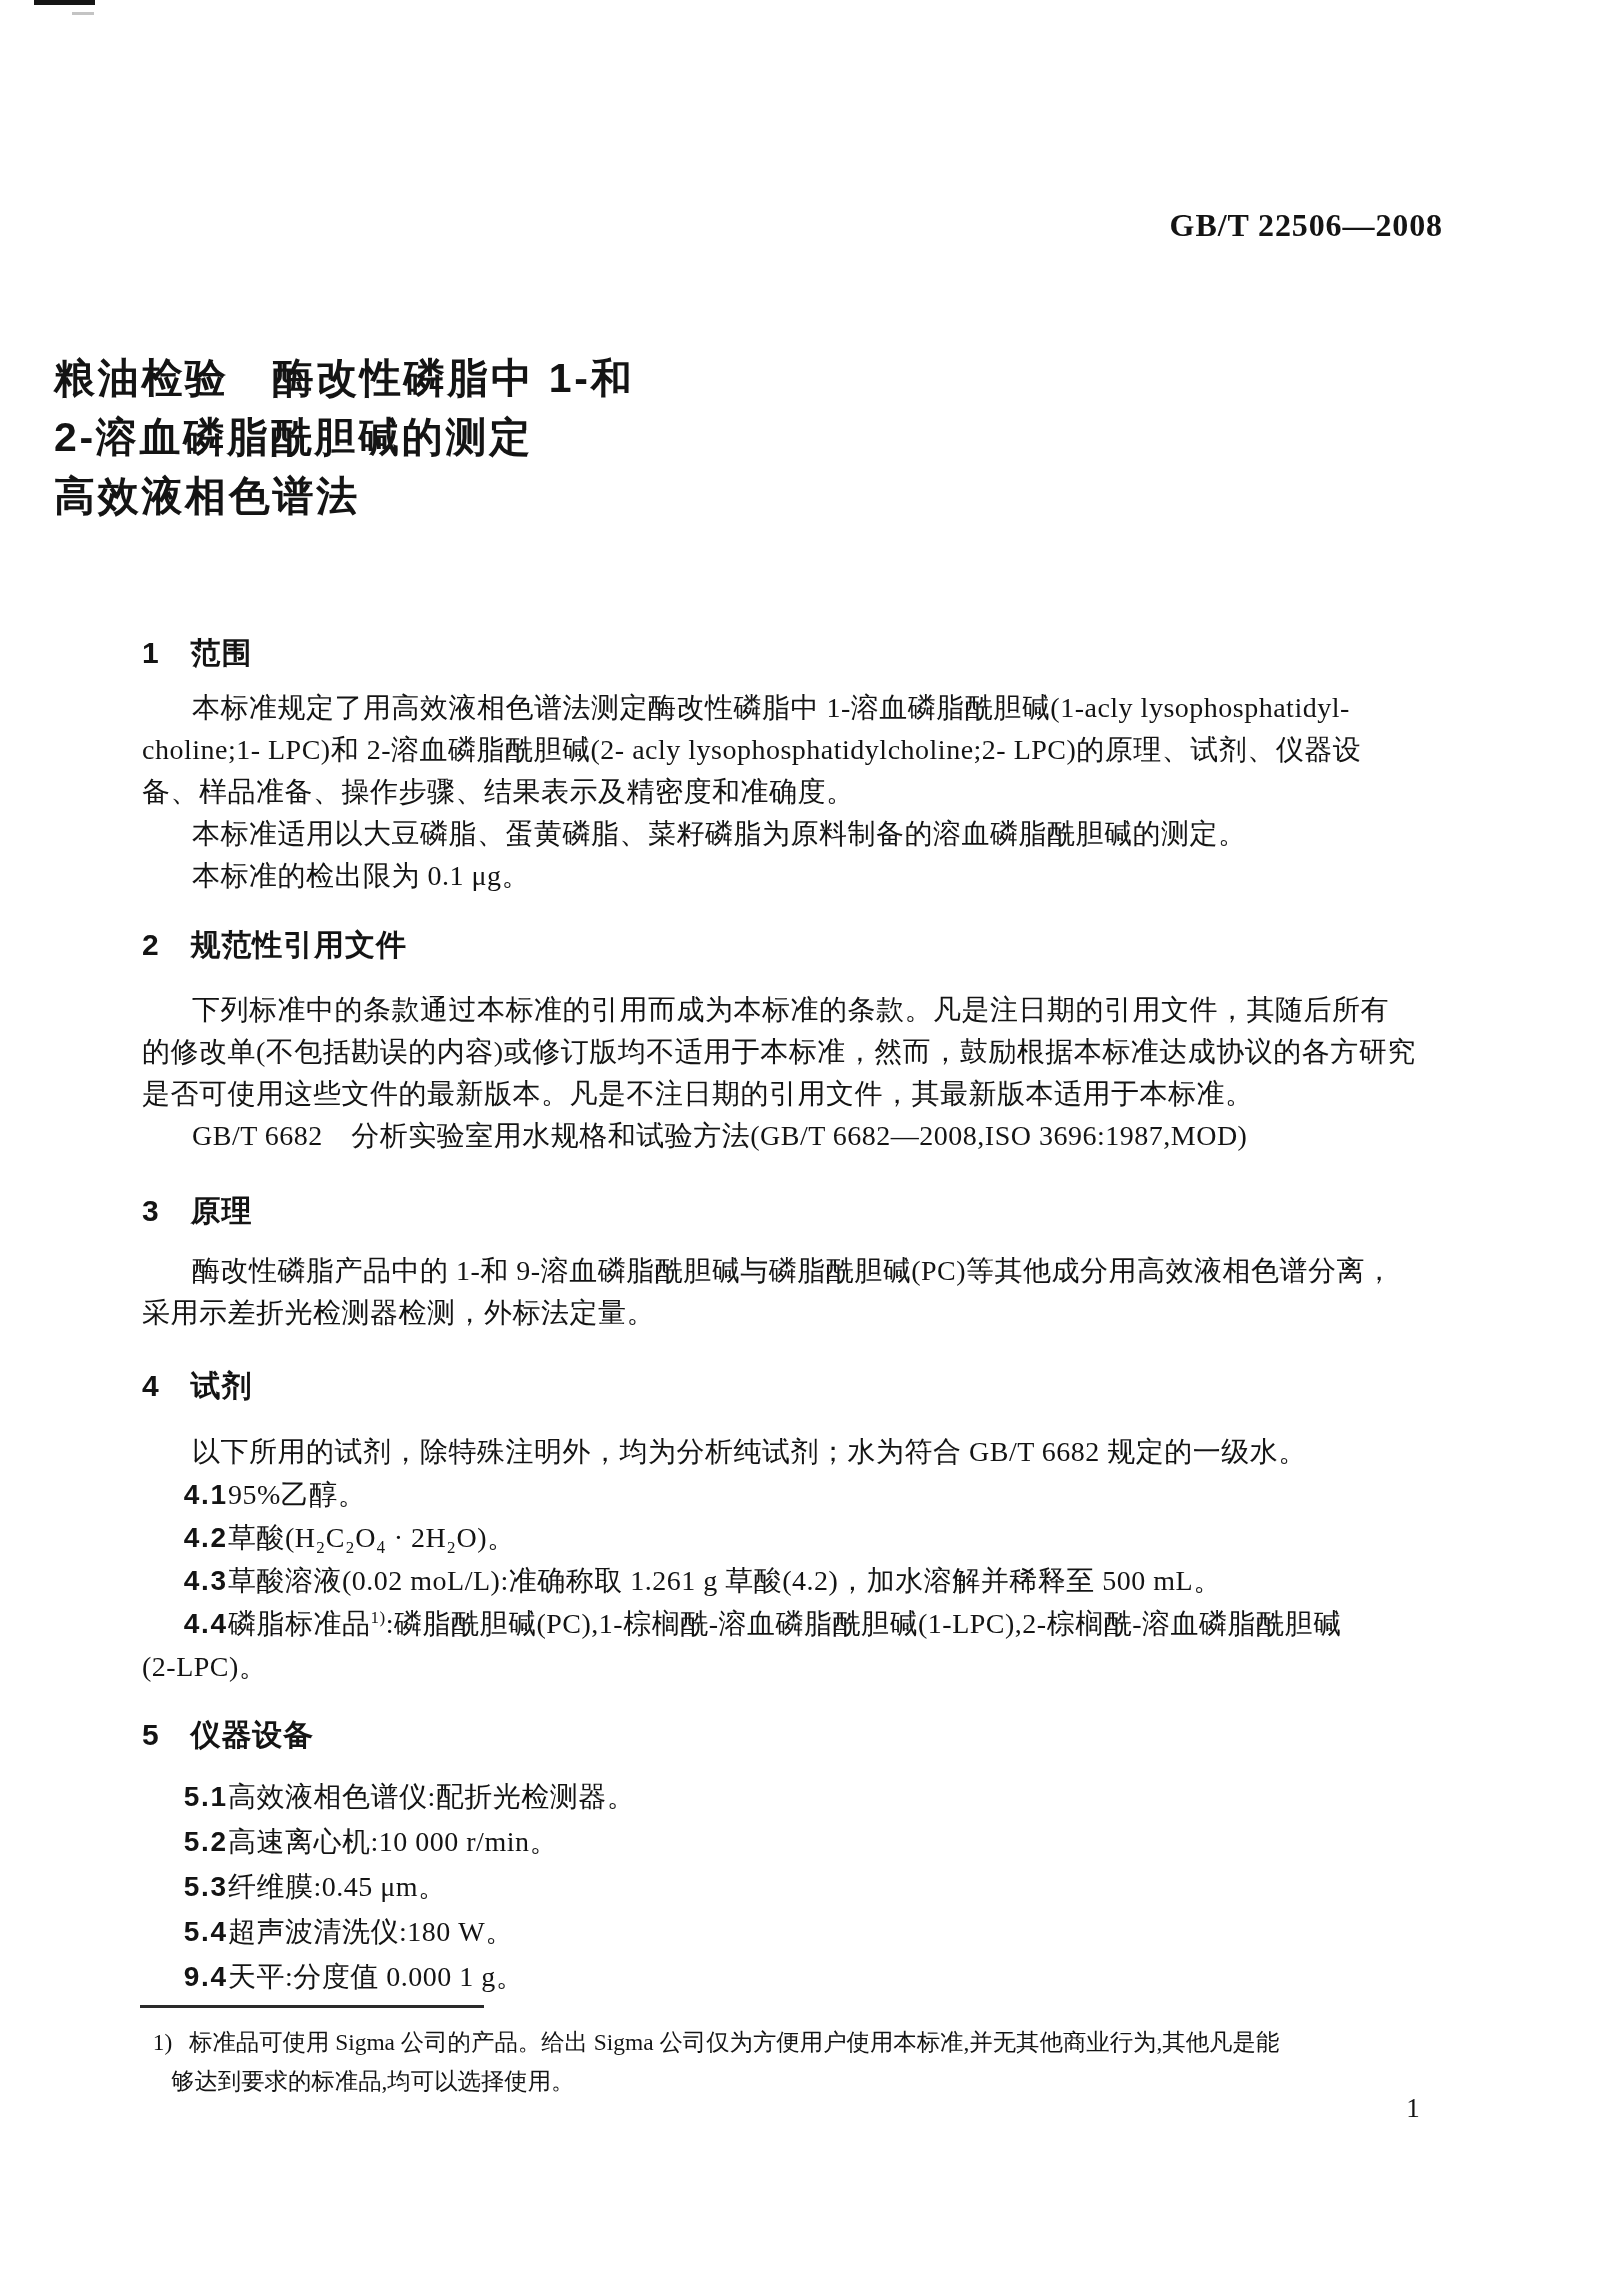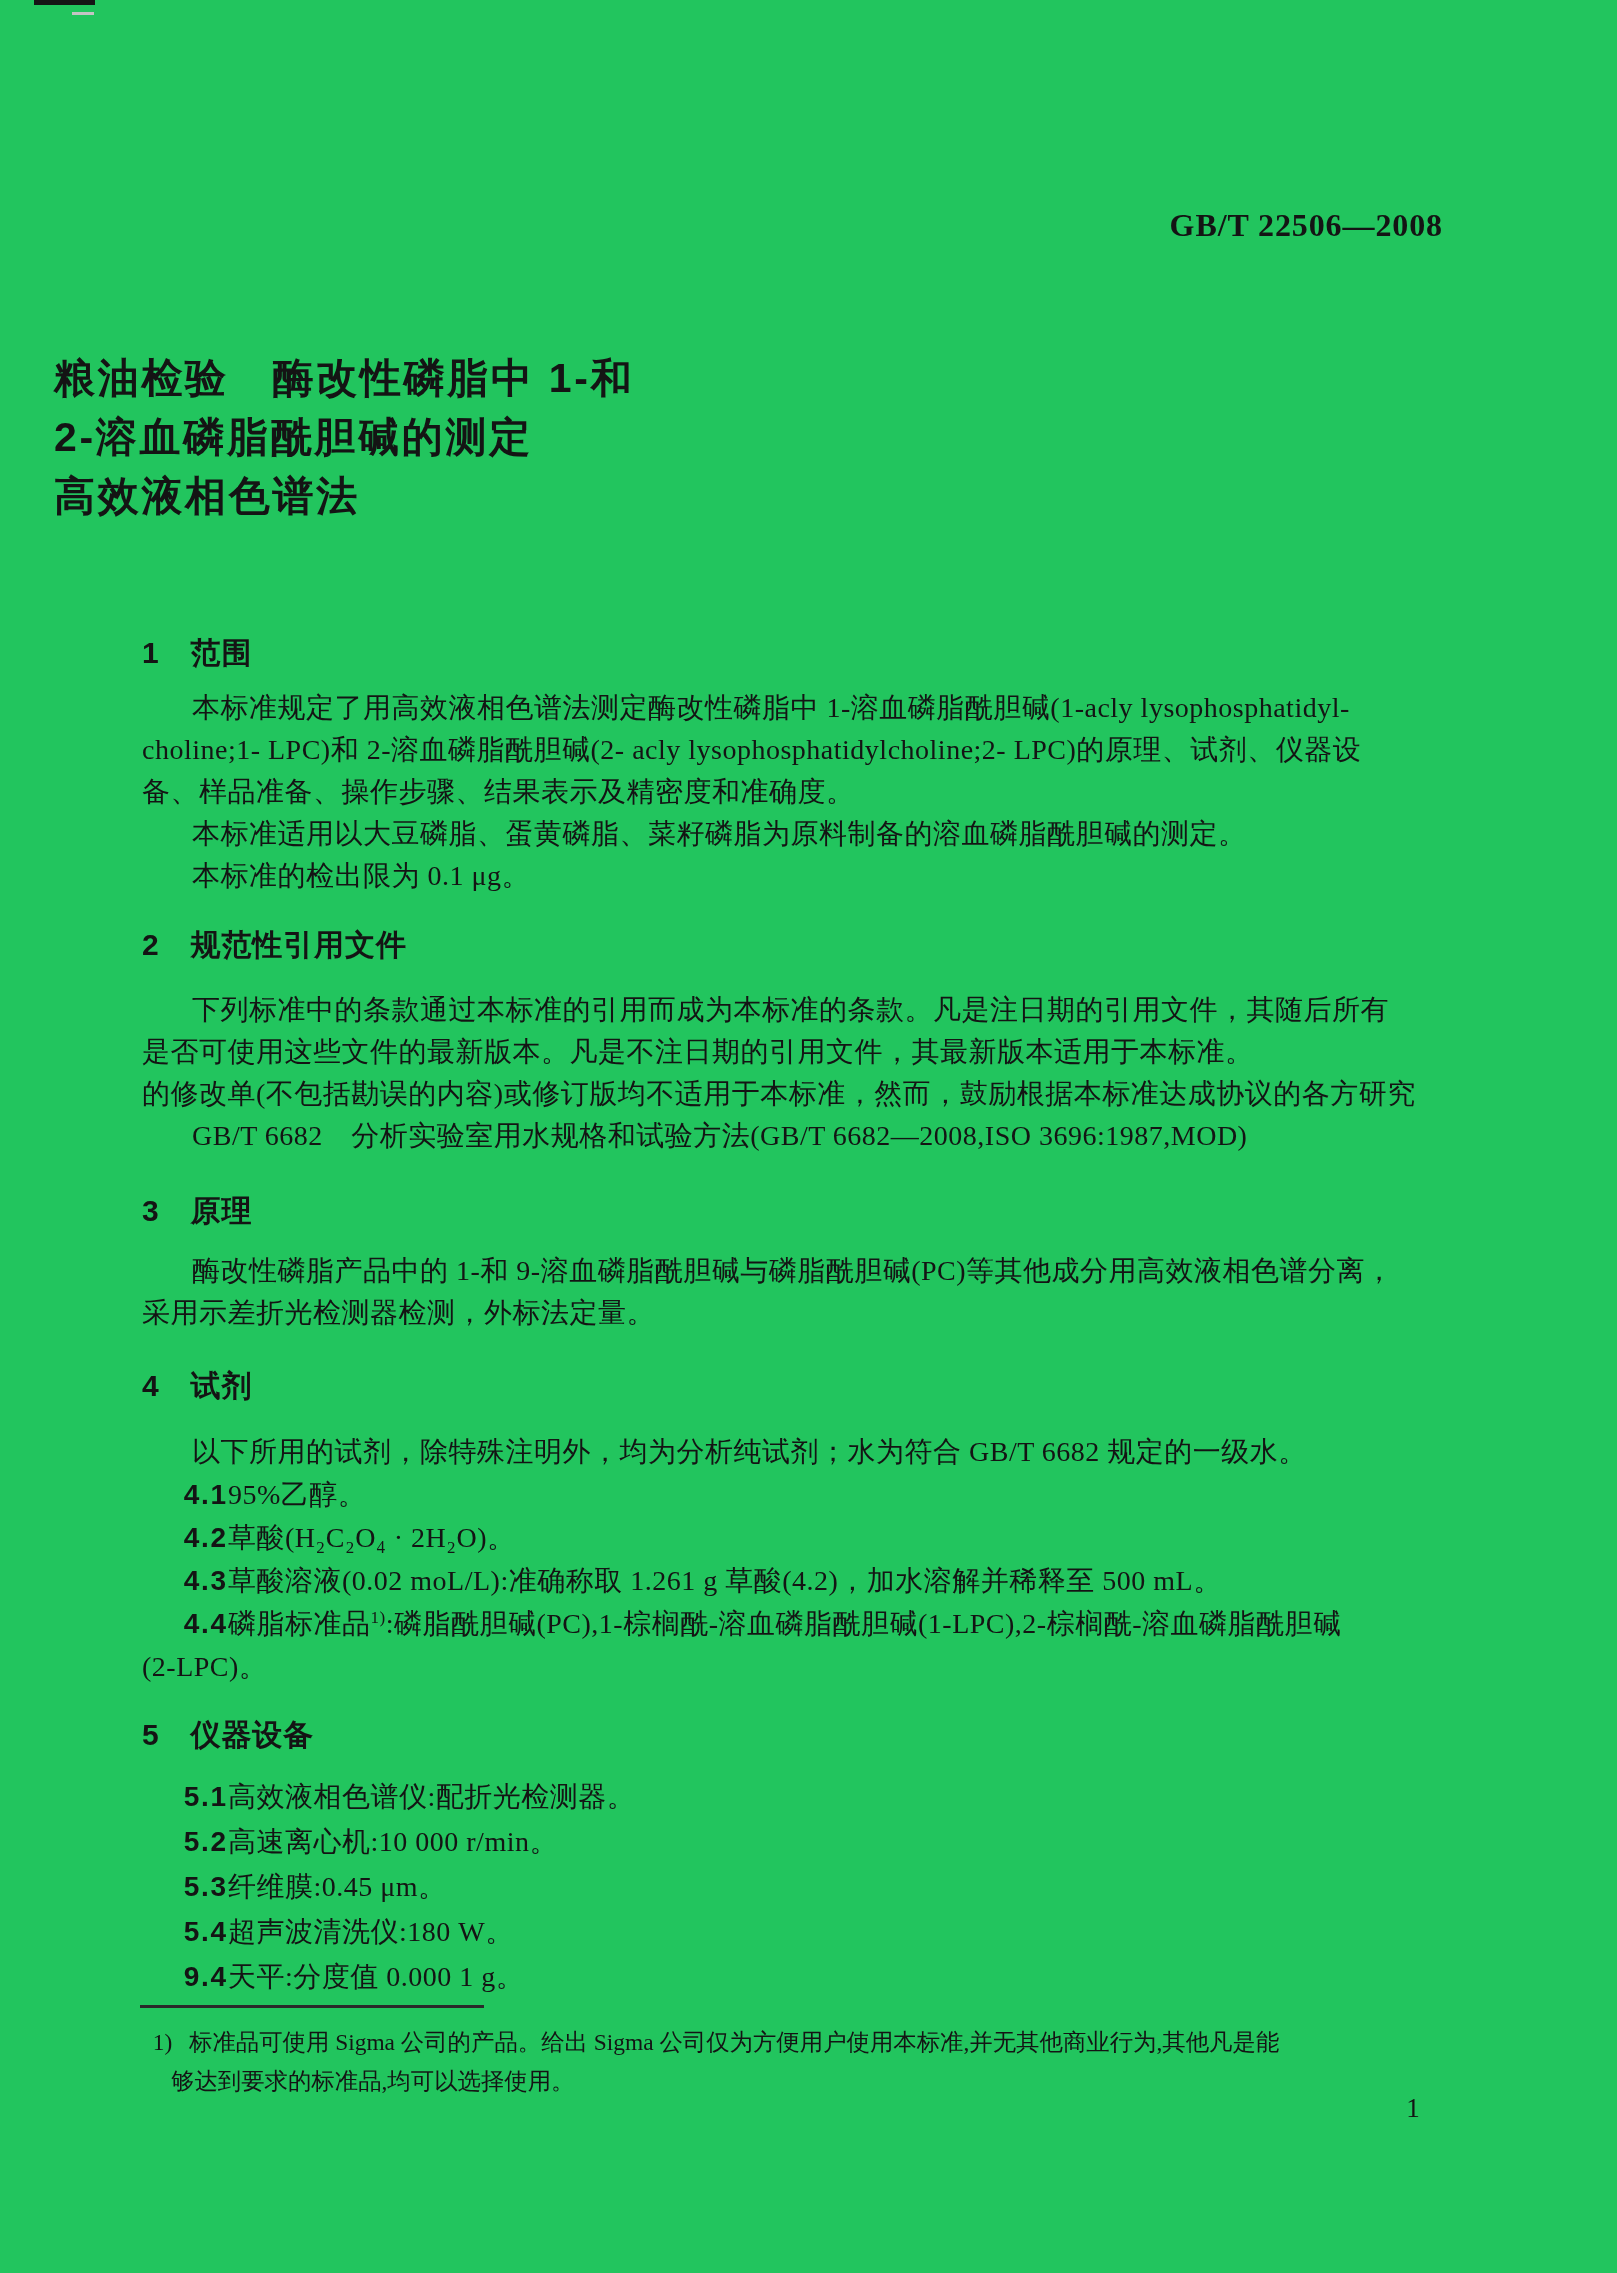--- a/index.html
+++ b/index.html
@@ -1,20 +1,20 @@
 <!DOCTYPE html>
 <html style="font-size:14.4px"><head>
 <meta charset="utf-8">
 <style>
   html,body { margin:0; padding:0; background:#e8e8e8; }
   .page {
     position:relative;
     width:1617px; height:2274px;
     margin:0 auto;
-    background:#22c55e;
+    background:#ffffff;
     color:#141414;
     font-family:"Liberation Serif","DejaVu Serif",serif;
     overflow:hidden;
   }
   .abs { position:absolute; left:142px; width:1332px; }
   .line { height:42px; line-height:42px; font-size:28px; white-space:nowrap; letter-spacing:0.5px; }
   .indent { padding-left:50px; }
   .sec-heading {
     position:absolute; left:142px; height:36px; line-height:36px;
     font-family:"Liberation Sans","DejaVu Sans",sans-serif;
@@ -68,22 +68,22 @@
     <div class="line indent">本标准规定了用高效液相色谱法测定酶改性磷脂中 1-溶血磷脂酰胆碱(1-acly lysophosphatidyl-</div>
     <div class="line">choline;1- LPC)和 2-溶血磷脂酰胆碱(2- acly lysophosphatidylcholine;2- LPC)的原理、试剂、仪器设</div>
     <div class="line">备、样品准备、操作步骤、结果表示及精密度和准确度。</div>
     <div class="line indent">本标准适用以大豆磷脂、蛋黄磷脂、菜籽磷脂为原料制备的溶血磷脂酰胆碱的测定。</div>
     <div class="line indent">本标准的检出限为 0.1 μg。</div>
   </div>
 
   <div class="sec-heading" style="top:927px">2　规范性引用文件</div>
   <div class="abs" style="top:989px">
     <div class="line indent">下列标准中的条款通过本标准的引用而成为本标准的条款。凡是注日期的引用文件，其随后所有</div>
+    <div class="line">的修改单(不包括勘误的内容)或修订版均不适用于本标准，然而，鼓励根据本标准达成协议的各方研究</div>
     <div class="line">是否可使用这些文件的最新版本。凡是不注日期的引用文件，其最新版本适用于本标准。</div>
-    <div class="line">的修改单(不包括勘误的内容)或修订版均不适用于本标准，然而，鼓励根据本标准达成协议的各方研究</div>
     <div class="line indent">GB/T 6682　分析实验室用水规格和试验方法(GB/T 6682—2008,ISO 3696:1987,MOD)</div>
   </div>
 
   <div class="sec-heading" style="top:1193px">3　原理</div>
   <div class="abs" style="top:1250px">
     <div class="line indent">酶改性磷脂产品中的 1-和 9-溶血磷脂酰胆碱与磷脂酰胆碱(PC)等其他成分用高效液相色谱分离，</div>
     <div class="line">采用示差折光检测器检测，外标法定量。</div>
   </div>
 
   <div class="sec-heading" style="top:1368px">4　试剂</div>

